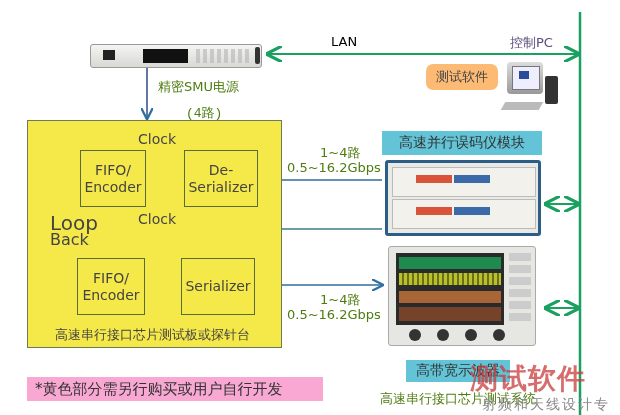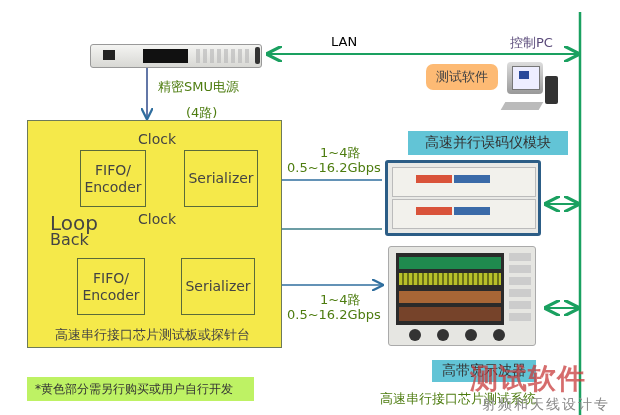--- a/index.html
+++ b/index.html
@@ -1,22 +1,22 @@
 <!DOCTYPE html>
 <html><head>
 <meta charset="utf-8">
 <style>
   html, body { margin:0; padding:0; background:#ffffff; }
   body { width:620px; height:415px; position:relative; overflow:hidden; font-family:"DejaVu Sans", sans-serif; color:#333; }
   .abs { position:absolute; }
   .txt { font-size:13px; color:#4d7c0f; white-space:nowrap; }
   .yellow-board { left:27px; top:120px; width:255px; height:228px; background:#f5e94a; border:1px solid #6d7a5a; box-sizing:border-box; }
   .blk { position:absolute; border:1.5px solid #5a6a3a; box-sizing:border-box; display:flex; align-items:center; justify-content:center; text-align:center; font-size:14px; color:#444; line-height:17px; }
-  .cyan-label { background:#62c4d6; color:#333; font-size:14px; display:flex; align-items:center; justify-content:center;margin-left:26px; }
-  .note { left:27px; top:377px; width:227px; height:24px; background:#bef264; font-size:12px; display:flex; align-items:center; padding-left:8px; box-sizing:border-box; color:#333; }
+  .cyan-label { background:#62c4d6; color:#333; font-size:14px; display:flex; align-items:center; justify-content:center; }
+  .note { left:27px; top:377px; width:296px; height:24px; background:#f9a8d4; font-size:15px; display:flex; align-items:center; padding-left:8px; box-sizing:border-box; color:#333; }
   .sw-label { left:426px; top:64px; width:72px; height:26px; background:#fdba74; font-size:13px; display:flex; align-items:center; justify-content:center; color:#444;border-radius:7px; }
   .wm { font-weight:bold; font-size:28px; letter-spacing:1px; }
   .wm2 { font-size:14px; color:#8a8a8a; letter-spacing:2px; }
   svg { position:absolute; left:0; top:0; }
 </style>
 </head>
 <body>
 
 <svg width="620" height="415">
   <defs>
@@ -69,21 +69,21 @@
   <line x1="255" y1="285" x2="382" y2="285" stroke="#2f6e9e" stroke-width="1.5" marker-end="url(#abo)"></line>
 </svg>
 
 <div class="abs" style="left:90px;top:44px;width:170px;height:22px;background:linear-gradient(#f4f4f2,#d8d8d4);border:1px solid #999;border-radius:3px;">
   <div class="abs" style="left:12px;top:5px;width:12px;height:10px;background:#222;"></div>
   <div class="abs" style="left:52px;top:4px;width:45px;height:14px;background:#111;"></div>
   <div class="abs" style="left:105px;top:4px;width:55px;height:14px;background:repeating-linear-gradient(90deg,#bbb 0 4px,transparent 4px 7px);opacity:.7;"></div>
   <div class="abs" style="left:164px;top:2px;width:5px;height:17px;background:#333;border-radius:2px;"></div>
 </div>
 <div class="abs txt" style="left:158px;top:78px;">精密SMU电源</div>
-<div class="abs txt" style="left:186px;top:104px;">(4路)</div>
+<div class="abs txt" style="left:186px;top:104px;font-family:Liberation Mono, monospace;">(4路)</div>
 
 <div class="abs txt" style="left:331px;top:34px;color:#000000;">LAN</div>
 
 <div class="abs txt" style="left:510px;top:34px;color:#5a4a7a;">控制PC</div>
 <div class="abs sw-label">测试软件</div>
 <div class="abs" style="left:503px;top:62px;width:60px;height:55px;">
   <div class="abs" style="left:4px;top:0;width:36px;height:32px;background:linear-gradient(#ddd,#999);border-radius:4px;"></div>
   <div class="abs" style="left:9px;top:4px;width:26px;height:22px;background:#eef;border:1px solid #777;"></div>
   <div class="abs" style="left:16px;top:9px;width:10px;height:8px;background:#2a4a9a;"></div>
   <div class="abs" style="left:42px;top:14px;width:13px;height:28px;background:#333;border-radius:2px;"></div>
@@ -97,20 +97,21 @@
 <div class="abs txt" style="left:50px;top:230px;font-size:16px;color:#444;">Back</div>
 
 <div class="blk" style="left:80px;top:150px;width:66px;height:57px;">
   <div>
       <div>FIFO/</div>
       <div>Encoder</div>
     </div>
 </div>
 <div class="blk" style="left:184px;top:150px;width:74px;height:57px;">
   <div>
+      <div>De-</div>
       <div>Serializer</div>
     </div>
 </div>
 <div class="blk" style="left:77px;top:258px;width:68px;height:57px;">
   <div>
       <div>FIFO/</div>
       <div>Encoder</div>
     </div>
 </div>
 <div class="blk" style="left:181px;top:258px;width:74px;height:57px;">

